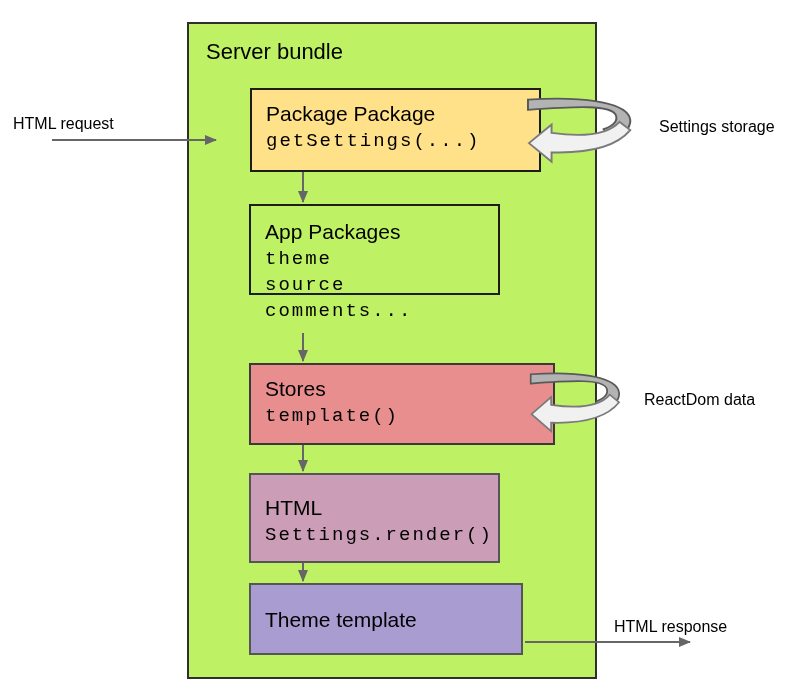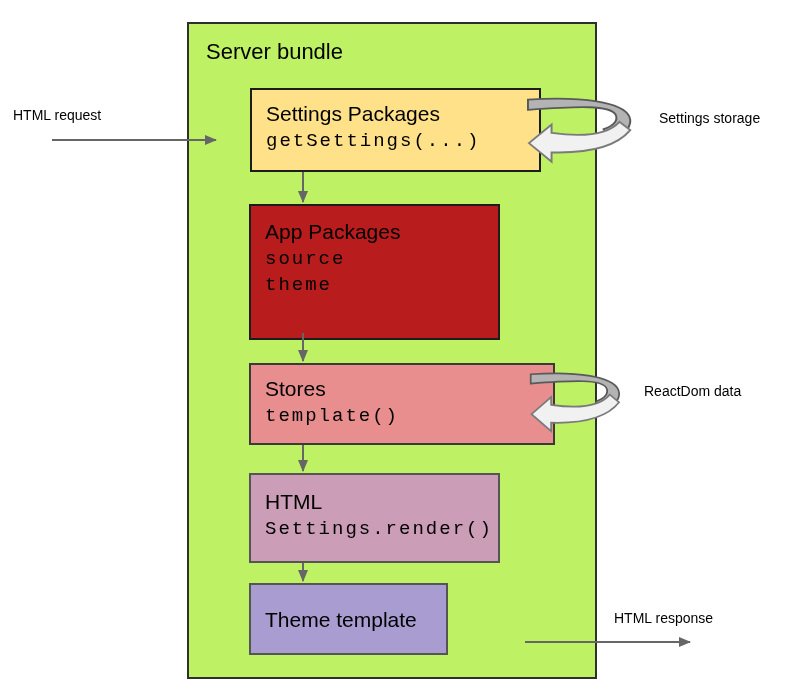--- a/index.html
+++ b/index.html
@@ -24,27 +24,27 @@
   .node {
     position: absolute; box-sizing: border-box;
     padding: 10px 8px 0 14px;
   }
   .node-title { font-size: 21px; line-height: 28px; }
   .node-code  {
     font-family: "Liberation Mono", "DejaVu Sans Mono", monospace;
     font-size: 19px; line-height: 26px; letter-spacing: 2px; white-space: pre;
   }
   .node-settings { left: 250px; top: 88px;  width: 291px; height: 84px;  background: #ffe18a; border: 2px solid #1d1d1d; }
-  .node-app      { left: 249px; top: 204px; width: 251px; height: 136px; background: #b91c1c; border: 2px solid #1d1d1d; padding-top: 12px; }
+  .node-app      { left: 249px; top: 204px; width: 251px; height: 91px; background: #bef264; border: 2px solid #1d1d1d; padding-top: 12px; }
   .node-stores   { left: 249px; top: 363px; width: 306px; height: 82px;  background: #e88e8e; border: 2px solid #3a3a3a; }
-  .node-html     { left: 249px; top: 473px; width: 251px; height: 90px;  background: #cb9db7; border: 2px solid #555555; padding-top: 13px; }
-  .node-theme    { left: 249px; top: 583px; width: 199px; height: 72px;  background: #a89cd0; border: 2px solid #555555; padding-top: 21px; }
+  .node-html     { left: 249px; top: 473px; width: 251px; height: 90px;  background: #cb9db7; border: 2px solid #555555; padding-top: 19px; }
+  .node-theme    { left: 249px; top: 583px; width: 274px; height: 72px;  background: #a89cd0; border: 2px solid #555555; padding-top: 21px; }
 
   
-  .side-label { position: absolute; font-size: 14px; line-height: 19px; }
+  .side-label { position: absolute; font-size: 16px; line-height: 19px; margin-top: 8px; }
   .lbl-request  { left: 13px;  top: 106px; }
   .lbl-storage  { left: 659px; top: 109px; }
   .lbl-external { left: 644px; top: 382px; }
   .lbl-response { left: 614px; top: 609px; text-align: right; }
 
   
   .overlay { position: absolute; left: 0; top: 0; width: 807px; height: 697px; pointer-events: none; }
 
   
   .loop { position: absolute; }
@@ -56,28 +56,29 @@
 </head>
 <body>
 
 <div class="canvas">
 
   <div class="server-bundle">
     <div class="bundle-title">Server bundle</div>
   </div>
 
   <div class="node node-settings">
-    <div class="node-title">Settings Packages</div>
+    <div class="node-title">Package Package</div>
     <div class="node-code">getSettings(...)</div>
   </div>
 
   <div class="node node-app">
     <div class="node-title">App Packages</div>
+    <div class="node-code">theme</div>
     <div class="node-code">source</div>
-    <div class="node-code">theme</div>
+    <div class="node-code">comments...</div>
   </div>
 
   <div class="node node-stores">
     <div class="node-title">Stores</div>
     <div class="node-code">template()</div>
   </div>
 
   <div class="node node-html">
     <div class="node-title">HTML</div>
     <div class="node-code">Settings.render()</div>

